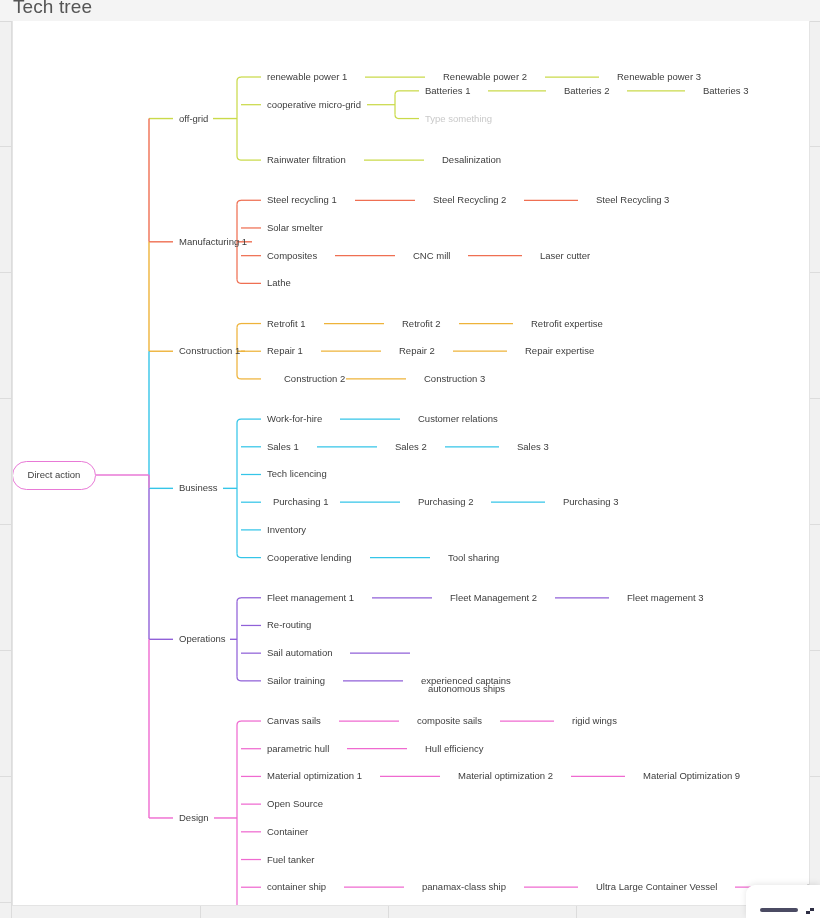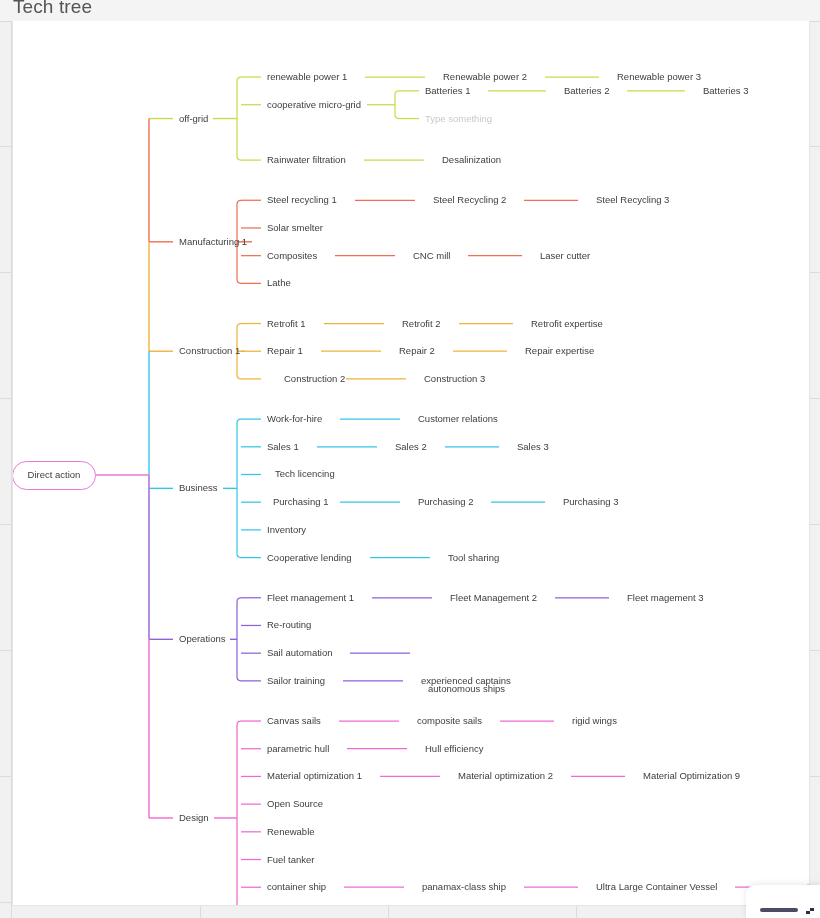--- a/index.html
+++ b/index.html
@@ -233,21 +233,21 @@
       <div class="node-label" style="left: 386px; top: 330.23px;">Repair 2</div>
       <div class="node-label" style="left: 512px; top: 330.23px;">Repair expertise</div>
       <div class="node-label" style="left: 254px; top: 357.93px; margin-left: 17px;">Construction 2</div>
       <div class="node-label" style="left: 411px; top: 357.93px;">Construction 3</div>
       <div class="node-label" style="left: 166px; top: 467.345px;">Business</div>
       <div class="node-label" style="left: 254px; top: 398.095px;">Work-for-hire</div>
       <div class="node-label" style="left: 405px; top: 398.095px;">Customer relations</div>
       <div class="node-label" style="left: 254px; top: 425.795px;">Sales 1</div>
       <div class="node-label" style="left: 382px; top: 425.795px;">Sales 2</div>
       <div class="node-label" style="left: 504px; top: 425.795px;">Sales 3</div>
-      <div class="node-label" style="left: 254px; top: 453.495px; margin-left: 8px;">Tech licencing</div>
+      <div class="node-label" style="left: 254px; top: 453.495px;">Tech licencing</div>
       <div class="node-label" style="left: 260px; top: 481.195px;">Purchasing 1</div>
       <div class="node-label" style="left: 405px; top: 481.195px;">Purchasing 2</div>
       <div class="node-label" style="left: 550px; top: 481.195px;">Purchasing 3</div>
       <div class="node-label" style="left: 254px; top: 508.895px;">Inventory</div>
       <div class="node-label" style="left: 254px; top: 536.595px;">Cooperative lending</div>
       <div class="node-label" style="left: 435px; top: 536.595px;">Tool sharing</div>
       <div class="node-label" style="left: 166px; top: 618.31px;">Operations</div>
       <div class="node-label" style="left: 254px; top: 576.76px;">Fleet management 1</div>
       <div class="node-label" style="left: 437px; top: 576.76px;">Fleet Management 2</div>
       <div class="node-label" style="left: 614px; top: 576.76px;">Fleet magement 3</div>
@@ -259,21 +259,21 @@
       <div class="node-label" style="left: 166px; top: 796.975px; text-align: center;">Design</div>
       <div class="node-label" style="left: 254px; top: 700.025px;">Canvas sails</div>
       <div class="node-label" style="left: 404px; top: 700.025px;">composite sails</div>
       <div class="node-label" style="left: 559px; top: 700.025px;">rigid wings</div>
       <div class="node-label" style="left: 254px; top: 727.725px;">parametric hull</div>
       <div class="node-label" style="left: 412px; top: 727.725px;">Hull efficiency</div>
       <div class="node-label" style="left: 254px; top: 755.425px;">Material optimization 1</div>
       <div class="node-label" style="left: 445px; top: 755.425px;">Material optimization 2</div>
       <div class="node-label" style="left: 630px; top: 755.425px;">Material Optimization 9</div>
       <div class="node-label" style="left: 254px; top: 783.125px;">Open Source</div>
-      <div class="node-label" style="left: 254px; top: 810.825px;">Renewable</div>
+      <div class="node-label" style="left: 254px; top: 810.825px;">Container</div>
       <div class="node-label" style="left: 254px; top: 838.525px;">Fuel tanker</div>
       <div class="node-label" style="left: 254px; top: 866.225px;">container ship</div>
       <div class="node-label" style="left: 409px; top: 866.225px;">panamax-class ship</div>
       <div class="node-label" style="left: 583px; top: 866.225px;">Ultra Large Container Vessel</div>
       <div class="node-label ghost" style="left: 794px; top: 866.225px;">Type something</div>
     </div>
 </div>
 
 <div id="bottom-panel">
   <div class="pill-bar"></div>

